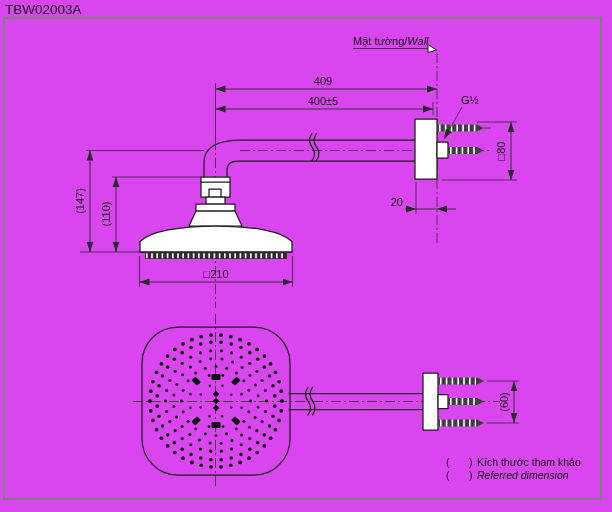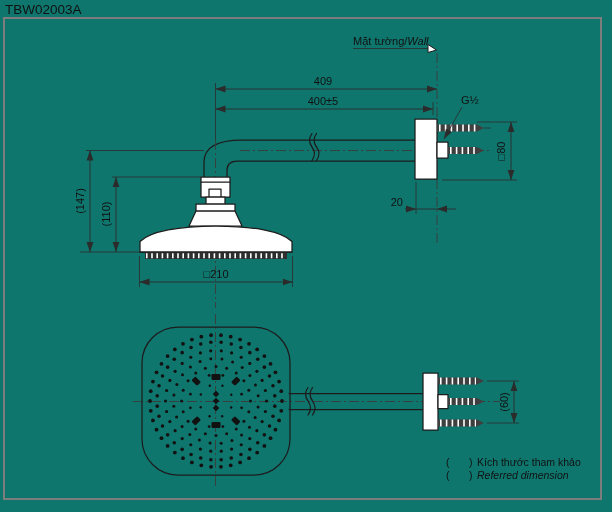--- a/index.html
+++ b/index.html
@@ -1,16 +1,16 @@
 <!DOCTYPE html>
 <html style="--outline: #1c1c1c; --dimension: #2b2b2b; --centerline: #3a3a3a; --border: #7d7d7d; --thread_fill: #3f3f3f; --spray_band: #2e2e2e; --nozzle: #111111;"><head>
 <meta charset="utf-8">
 <style>
   html,body{margin:0;padding:0;background:#ffffff;}
-  .stage{position:relative;width:612px;height:512px;background:#0f766e;overflow:hidden;}
+  .stage{position:relative;width:612px;height:512px;background:#d946ef;overflow:hidden;}
   svg{display:block;}
   text{font-family:"Liberation Sans","DejaVu Sans",sans-serif;fill:#111;}
   .t-title{font-size:13.5px;}
   .t-dim{font-size:11px;}
   .t-label{font-size:11px;}
   .t-legend{font-size:10.5px;}
   .it{font-style:italic;}
   .outline{stroke:var(--outline,#1c1c1c);fill:none;stroke-width:1.25;stroke-linejoin:round;stroke-linecap:round;}
   .outline-fill{stroke:var(--outline,#1c1c1c);fill:#fff;stroke-width:1.25;stroke-linejoin:round;}
   .dim{stroke:var(--dimension,#2b2b2b);fill:none;stroke-width:0.9;}

